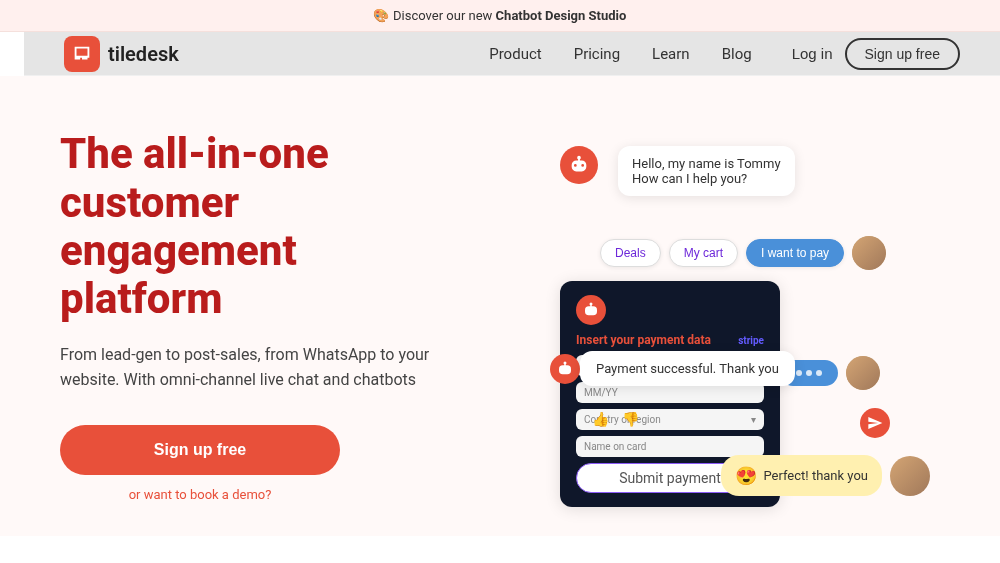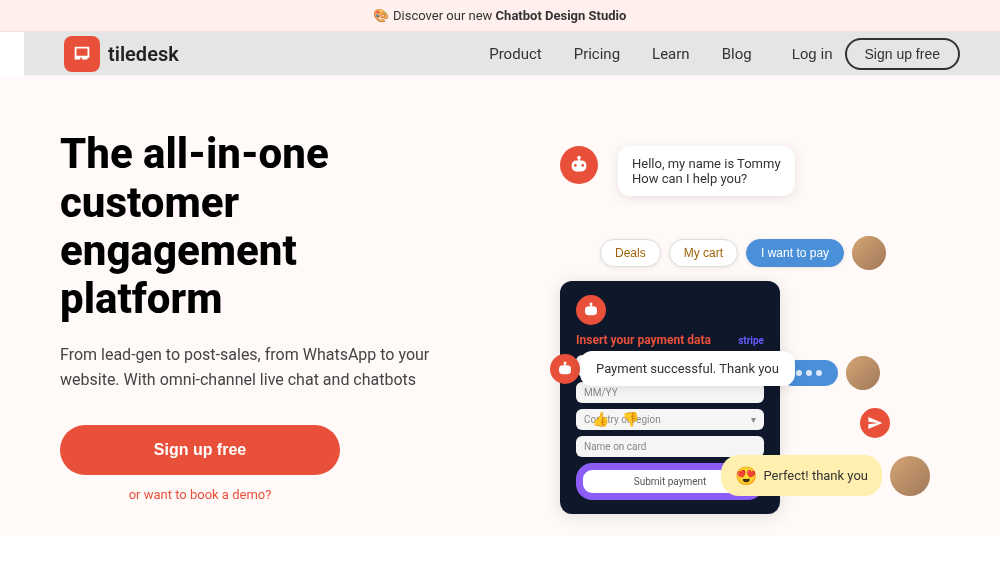--- a/index.html
+++ b/index.html
@@ -101,21 +101,21 @@
       min-height: 460px;
       position: relative;
     }
     .hero-left {
       flex: 0 0 50%;
       padding-right: 40px;
     }
     .hero-title {
       font-size: 42px;
       font-weight: 800;
-      color: #000000;
+      color: #b91c1c;
       line-height: 1.15;
       margin-bottom: 18px;
     }
     .hero-subtitle {
       font-size: 16px;
       color: #444;
       line-height: 1.6;
       margin-bottom: 32px;
       max-width: 420px;
     }
@@ -199,21 +199,21 @@
       display: flex;
       gap: 8px;
       align-items: center;
     }
     .quick-reply-btn {
       background: white;
       border: 1px solid #ddd;
       border-radius: 16px;
       padding: 6px 14px;
       font-size: 12px;
-      color: #a16207;
+      color: #6d28d9;
       box-shadow: 0 1px 4px rgba(0,0,0,0.08);
     }
     .quick-reply-btn.active {
       background: #4a90d9;
       color: white;
       border-color: #4a90d9;
     }
     .user-avatar-sm {
       width: 34px;
       height: 34px;
@@ -281,25 +281,25 @@
     .card-input-field {
       background: #f5f5f5;
       border-radius: 6px;
       padding: 5px 8px;
       font-size: 10px;
       color: #888;
       margin-bottom: 6px;
     }
     .submit-btn {
       background: white;
-      border: 7px solid #8b5cf6;
+      border: 1px solid #8b5cf6;
       border-radius: 16px;
       padding: 6px;
       text-align: center;
-      font-size: 10px;
+      font-size: 14px;
       color: #555;
       width: 100%;
     }
 
     
     .typing-bubble {
       position: absolute;
       top: 230px;
       right: 60px;
       display: flex;

